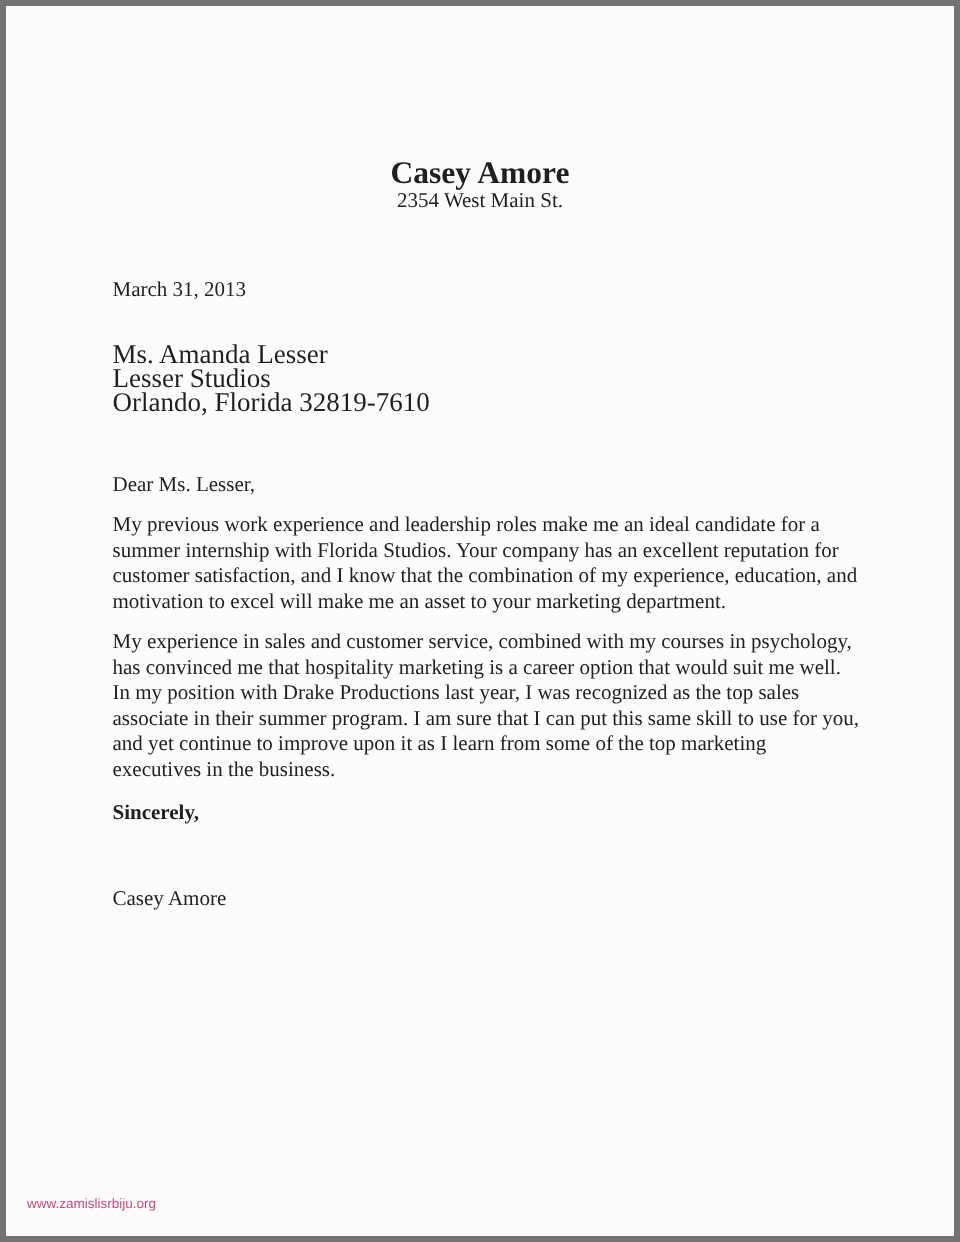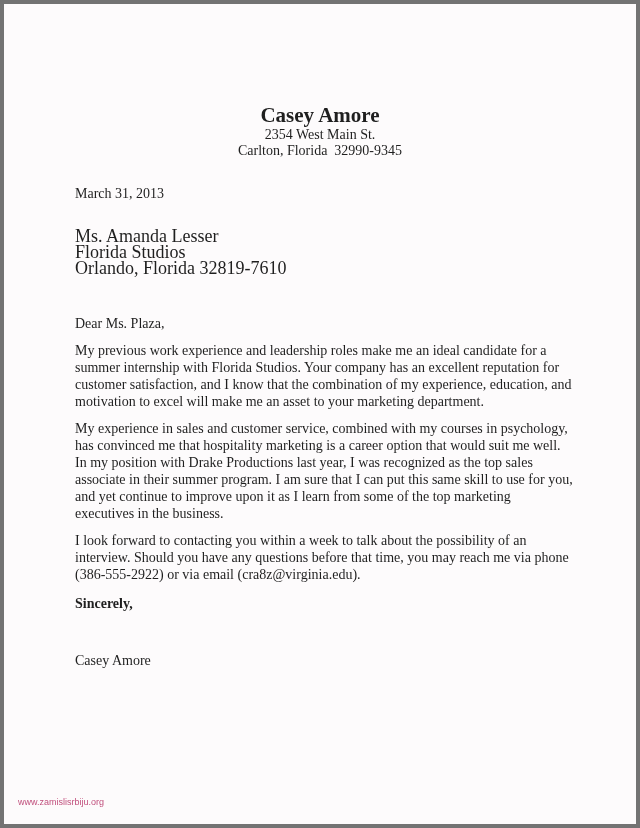--- a/index.html
+++ b/index.html
@@ -78,35 +78,33 @@
   }
 </style>
 </head>
 <body>
 
 <div class="page">
 
   <div class="sender-block">
     <div class="sender-name">Casey Amore</div>
     <div class="sender-addr">2354 West Main St.</div>
-    <div class="sender-addr">Carlton, Florida  32990-9345</div>
   </div>
 
   <div class="date-line">March 31, 2013</div>
 
   <div class="recipient-block">
     <div>Ms. Amanda Lesser</div>
-    <div>Florida Studios</div>
+    <div>Lesser Studios</div>
     <div>Orlando, Florida 32819-7610</div>
   </div>
 
   <div class="letter-body">
-    <p>Dear Ms. Plaza,</p>
+    <p>Dear Ms. Lesser,</p>
     <p>My previous work experience and leadership roles make me an ideal candidate for a summer internship with Florida Studios. Your company has an excellent reputation for customer satisfaction, and I know that the combination of my experience, education, and motivation to excel will make me an asset to your marketing department.</p>
     <p>My experience in sales and customer service, combined with my courses in psychology, has convinced me that hospitality marketing is a career option that would suit me well.  In my position with Drake Productions last year, I was recognized as the top sales associate in their summer program.  I am sure that I can put this same skill to use for you, and yet continue to improve upon it as I learn from some of the top marketing executives in the business.</p>
-    <p>I look forward to contacting you within a week to talk about the possibility of an interview. Should you have any questions before that time, you may reach me via phone (386-555-2922) or via email (cra8z@virginia.edu).</p>
     <p class="closing">Sincerely,</p>
     <p class="signature">Casey Amore</p>
   </div>
 
   <div class="watermark">www.zamislisrbiju.org</div>
 
 </div>
 
 </body></html>

